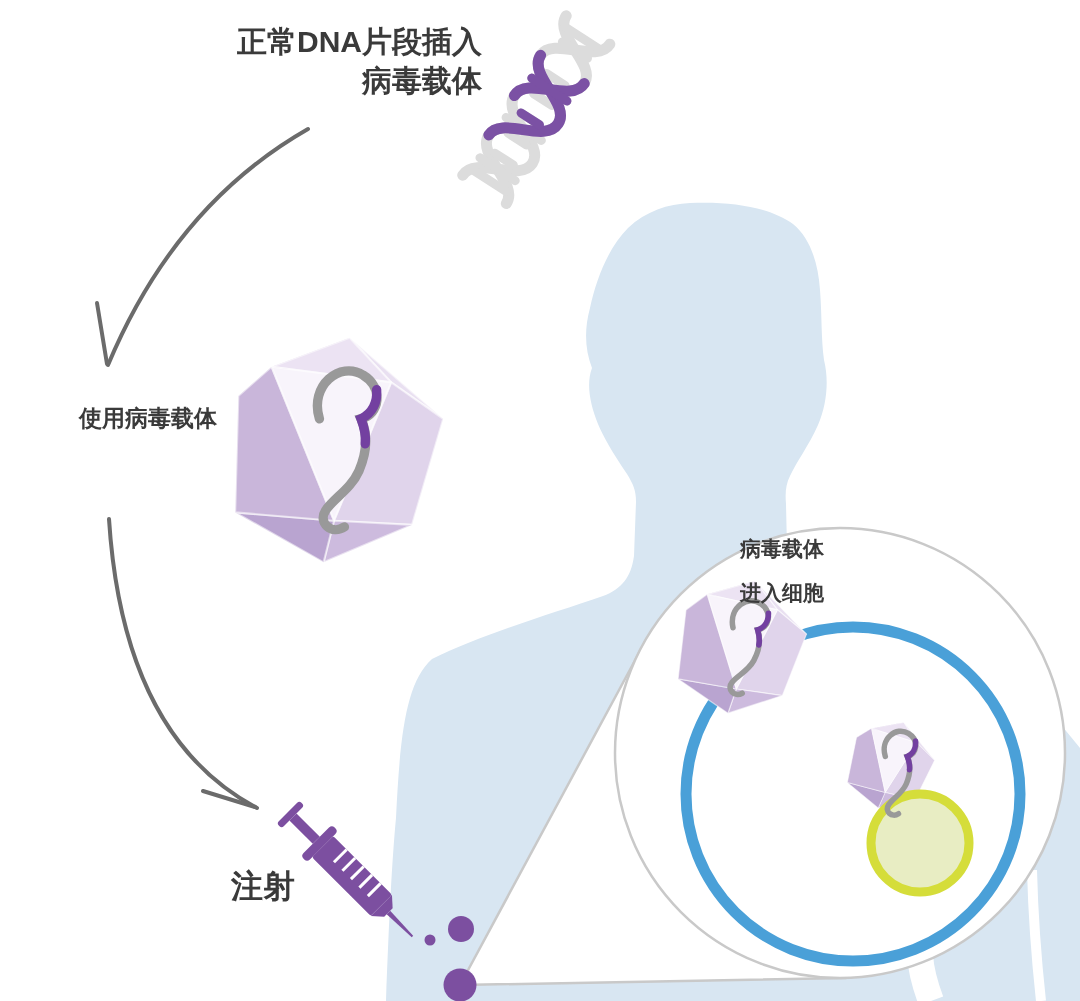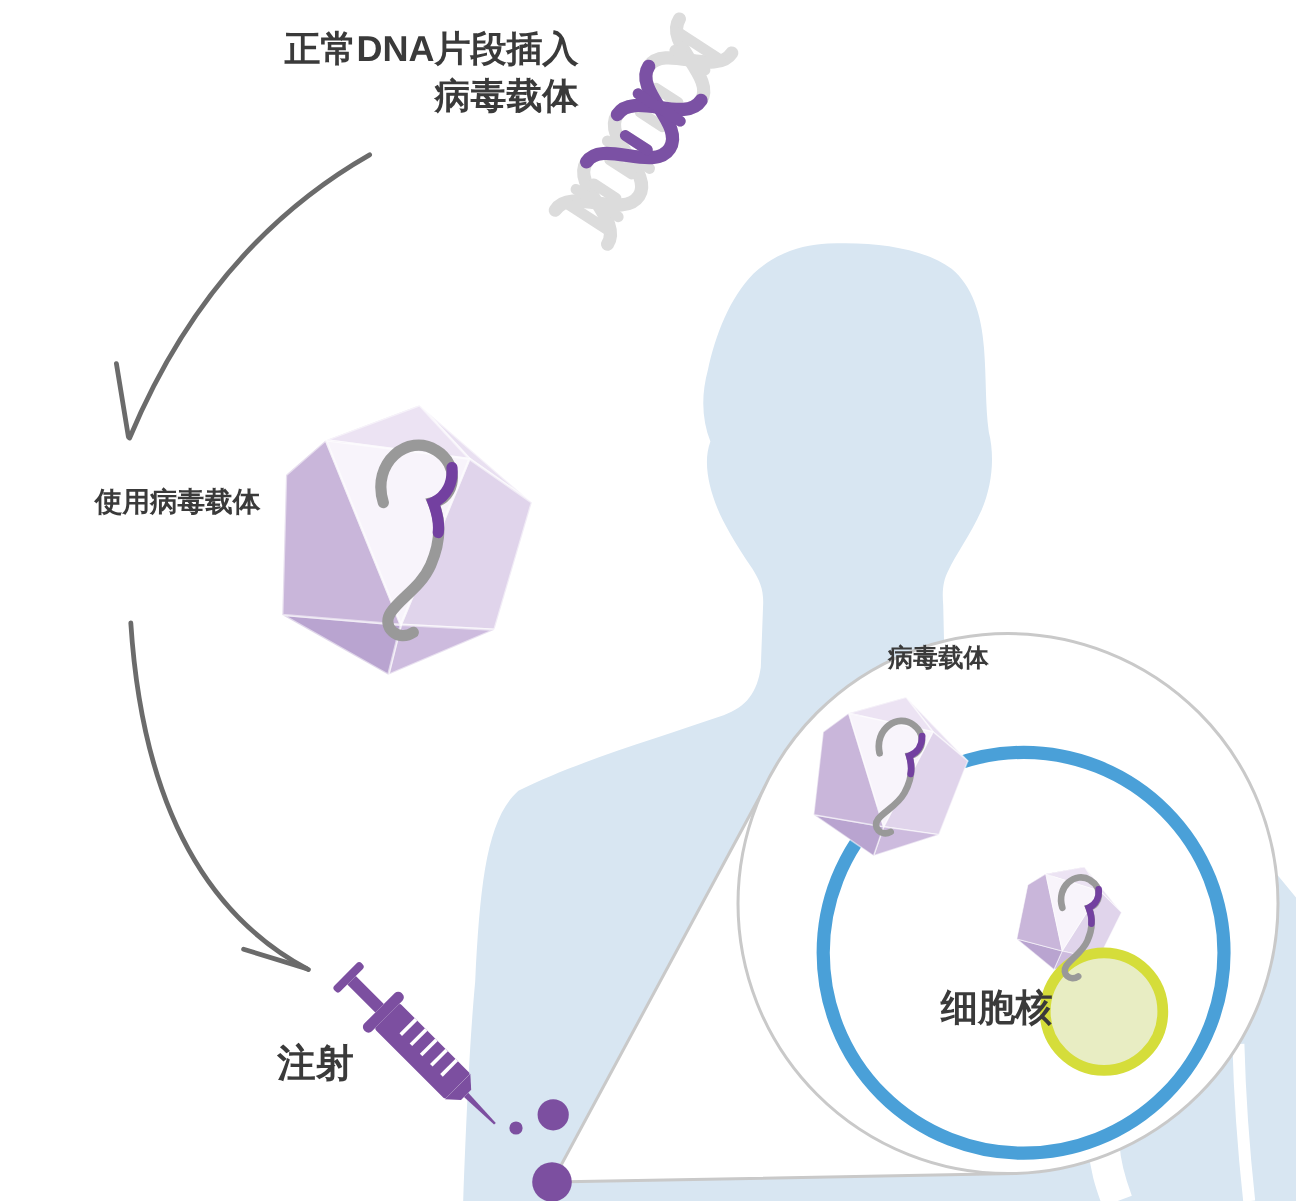--- a/index.html
+++ b/index.html
@@ -182,19 +182,19 @@
   <div class="label" id="label-step2">
     <span class="line">使用病毒载体</span>
   </div>
 
   <div class="label" id="label-step3">
     <span class="line">注射</span>
   </div>
 
   <div class="label" id="label-cell">
     <span class="line">病毒载体</span>
+    <span class="line">进入细胞</span>
   </div>
 
   <div class="label" id="label-nucleus">
-    <span class="line">细胞核</span>
   </div>
 
 </div>
 
 </body></html>

